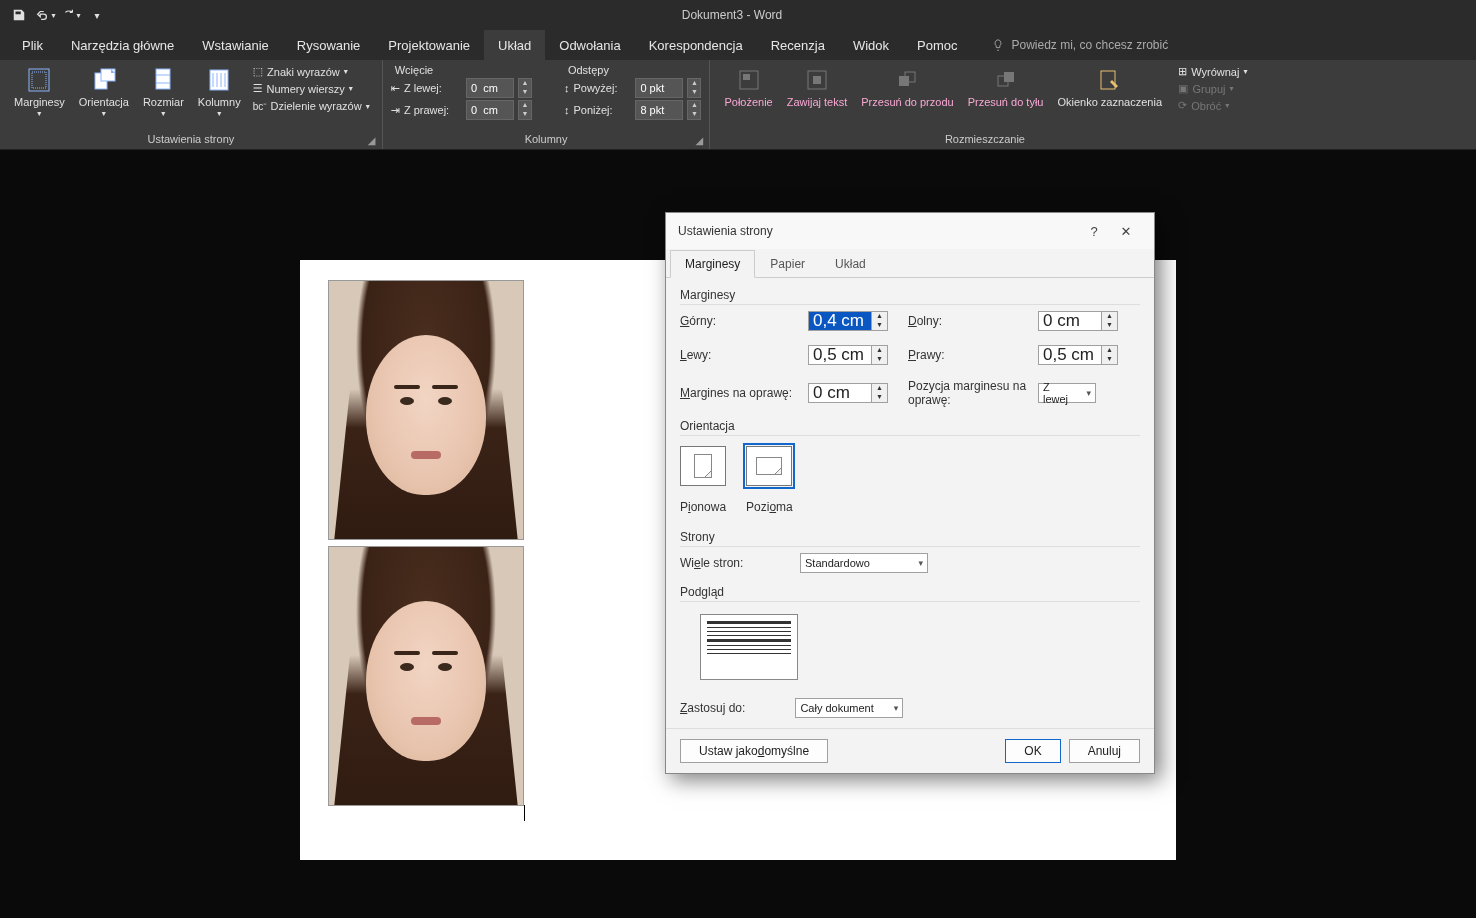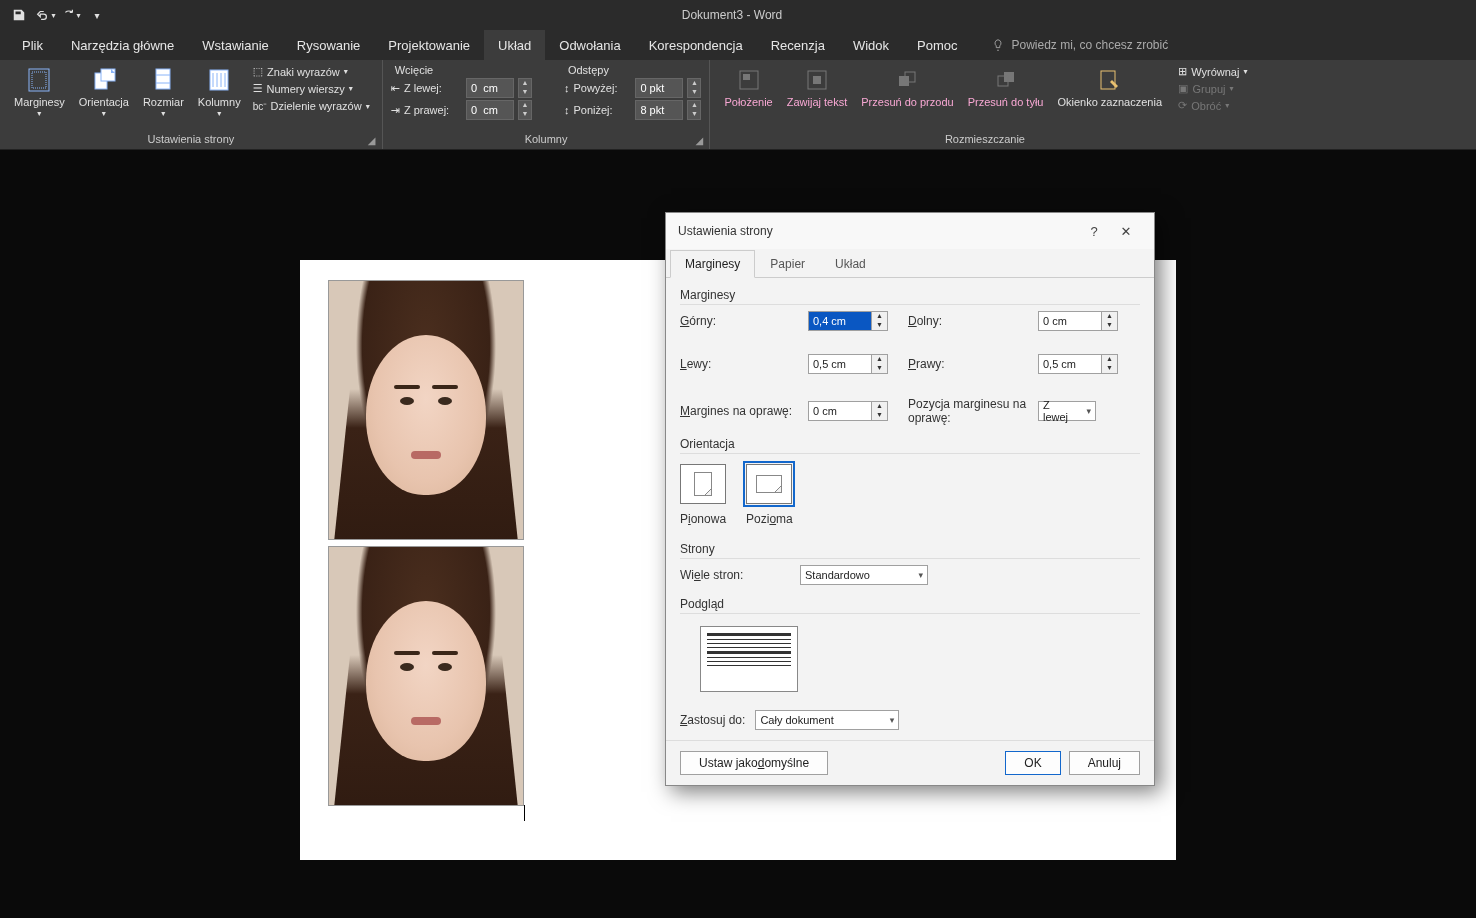--- a/index.html
+++ b/index.html
@@ -55,31 +55,31 @@
 .dialog { position: absolute; left: 665px; top: 212px; width: 490px; background: #f3f3f3; border: 1px solid #888; box-shadow: 6px 6px 20px rgba(0,0,0,0.5); color: #333; font-size: 12px; }
 .dlg-title { height: 36px; display: flex; align-items: center; padding: 0 12px; background: #f8f8f8; }
 .dlg-title-text { flex: 1; font-size: 12px; color: #333; }
 .dlg-title-btn { width: 32px; height: 26px; display: flex; align-items: center; justify-content: center; color: #444; cursor: pointer; font-size: 13px; }
 .dlg-tabs { display: flex; background: #f3f3f3; border-bottom: 1px solid #ccc; padding-left: 4px; }
 .dlg-tab { padding: 6px 14px; border: 1px solid transparent; border-bottom: none; cursor: pointer; color: #555; position: relative; top: 1px; }
 .dlg-tab.active { background: #f3f3f3; border-color: #ccc; border-bottom: 1px solid #f3f3f3; color: #222; }
 .dlg-body { padding: 10px 14px; }
 .dlg-section { margin-bottom: 12px; }
 .dlg-section-title { font-size: 12px; color: #333; margin-bottom: 6px; border-bottom: 1px solid #ddd; padding-bottom: 2px; }
-.grid2 { display: grid; grid-template-columns: 118px 90px 120px 110px; gap: 23px 10px; align-items: center; }
+.grid2 { display: grid; grid-template-columns: 118px 90px 120px 110px; gap: 14px 10px; align-items: center; }
 .grid2 .lbl { color: #333; }
 .dlg-input-wrap { display: flex; align-items: center; }
-.dlg-input { width: 64px; height: 20px; border: 1px solid #a0a0a0; background: #fff; font-size: 11px; padding: 0 4px; color: #222; }
+.dlg-input { width: 64px; height: 20px; border: 1px solid #a0a0a0; background: #fff; font-size: 17px; padding: 0 4px; color: #222; }
 .dlg-input.selected { background: #0a57c2; color: #fff; }
 .dlg-spin { width: 16px; height: 20px; border: 1px solid #a0a0a0; border-left: none; display: flex; flex-direction: column; }
 .dlg-spin div { flex: 1; font-size: 7px; text-align: center; line-height: 8px; background: #f0f0f0; cursor: pointer; }
 .dlg-select { height: 20px; border: 1px solid #a0a0a0; background: #fff; font-size: 11px; padding: 0 18px 0 4px; color: #222; position: relative; display: flex; align-items: center; cursor: pointer; }
 .dlg-select::after { content: "▾"; position: absolute; right: 4px; color: #555; font-size: 9px; }
 .orient-row { display: flex; gap: 20px; padding: 4px 0; }
-.orient-opt { display: flex; flex-direction: column; align-items: center; gap: 8px; cursor: pointer; }
+.orient-opt { display: flex; flex-direction: column; align-items: center; gap: 14px; cursor: pointer; }
 .orient-box { width: 46px; height: 40px; border: 1px solid #777; background: #fff; display: flex; align-items: center; justify-content: center; }
 .orient-opt.selected .orient-box { outline: 2px solid #1267cc; outline-offset: 1px; }
 .orient-page { border: 1px solid #888; background: #fff; position: relative; }
 .orient-page.port { width: 18px; height: 24px; }
 .orient-page.land { width: 26px; height: 18px; }
 .orient-page::after { content: ""; position: absolute; right: 0; bottom: 0; width: 6px; height: 6px; background: linear-gradient(135deg, transparent 48%, #888 50%, #f3f3f3 52%); }
 .preview-box { width: 98px; height: 66px; border: 1px solid #888; background: #fff; padding: 6px; display: flex; flex-direction: column; gap: 3px; }
 .preview-box .h { height: 3px; background: #333; }
 .preview-box .ln { height: 1px; background: #333; }
 .dlg-footer { display: flex; align-items: center; padding: 10px 14px; gap: 8px; border-top: 1px solid #ddd; }
@@ -457,21 +457,21 @@
           <div class="h"></div>
             <div class="ln"></div>
             <div class="ln"></div>
             <div class="ln"></div>
         </div>
       </div>
     </div>
 
     <div style="display:flex;align-items:center;gap:10px;">
       <div class="lbl"><u>Z</u>astosuj do:</div>
-      <div class="dlg-select" style="width:144px;">Cały dokument</div>
+      <div class="dlg-select" style="width:108px;margin-left:40px;">Cały dokument</div>
     </div>
   </div>
   <div class="dlg-footer">
     <div class="dlg-btn">Ustaw jako <u>d</u>omyślne</div>
     <div class="fspacer"></div>
     <div class="dlg-btn primary">OK</div>
     <div class="dlg-btn">Anuluj</div>
   </div>
 </div>
 

